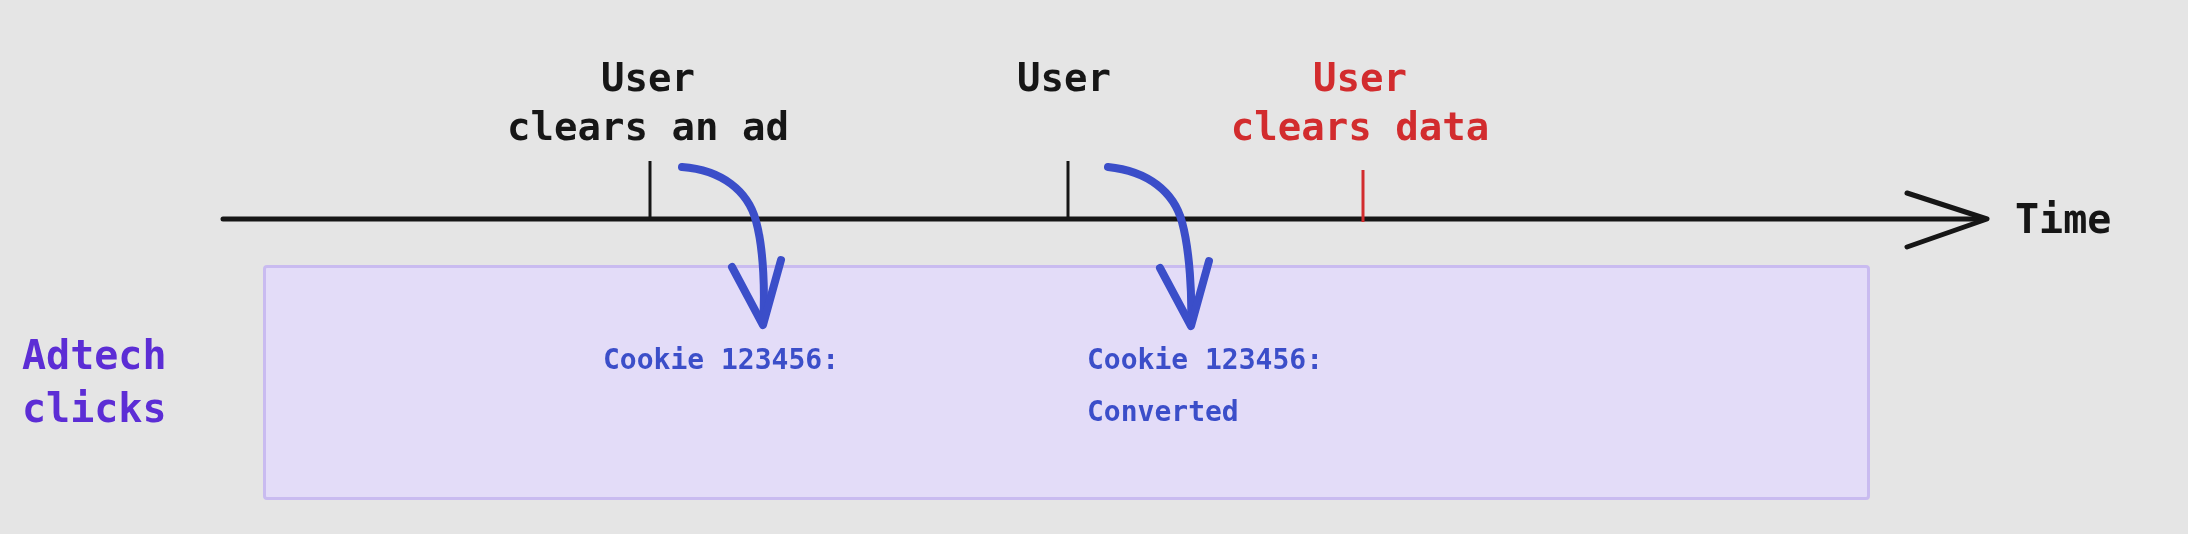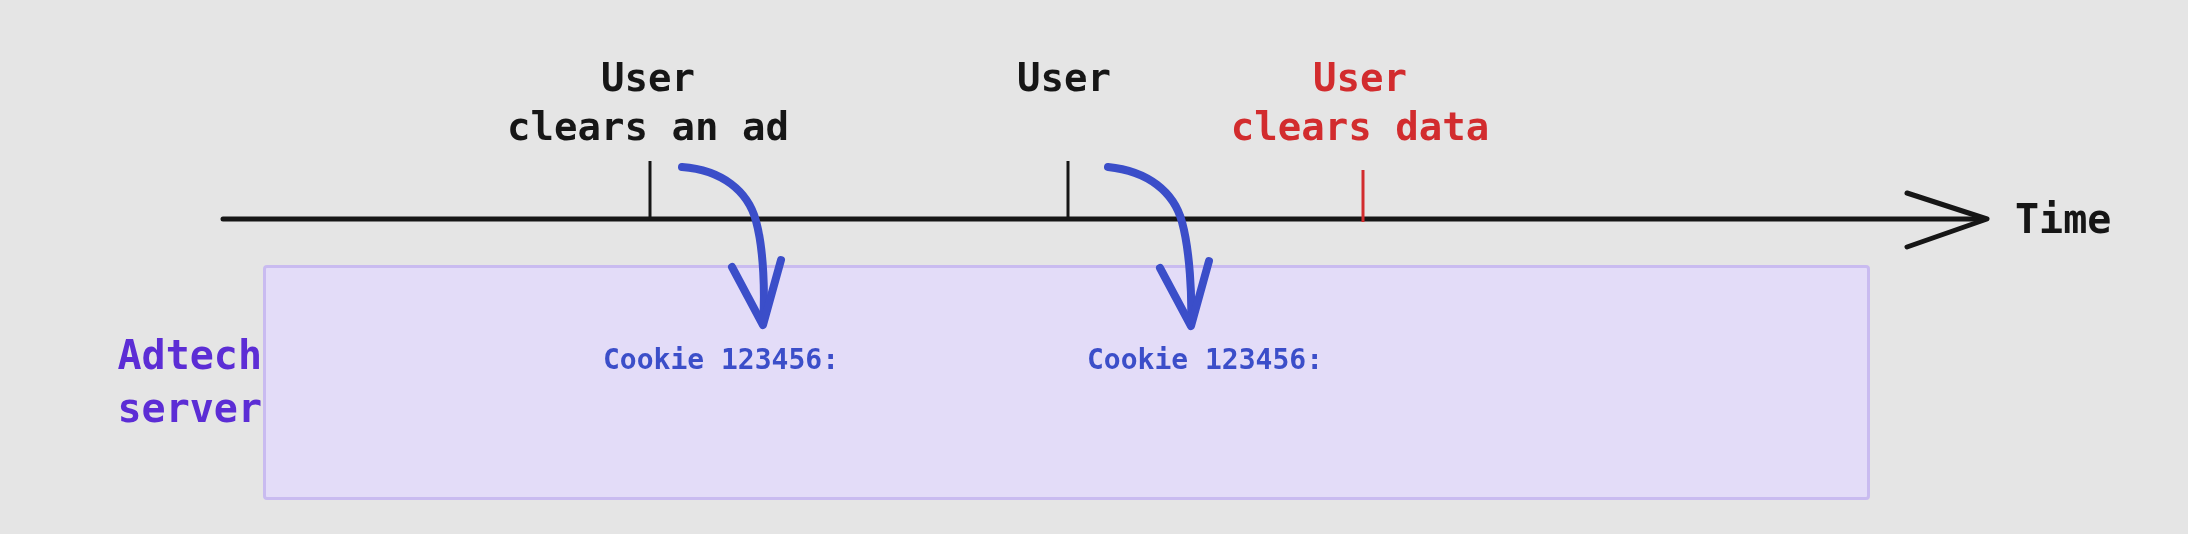--- a/index.html
+++ b/index.html
@@ -44,21 +44,21 @@
     left: 2015px; top: 194px;
     height: 50px; line-height: 50px;
     font-size: 40px;
     color: var(--text_black, #161616);
     white-space: nowrap;
   }
   .server-label {
     position: absolute;
     left: 22px; top: 329px;
     width: 240px;
-    text-align: right;
+    text-align: left;
     font-size: 40px;
     line-height: 53px;
     color: var(--server_purple, #5c2dd5);
     white-space: nowrap;
   }
   .record {
     position: absolute;
     top: 334px;
     font-size: 28px;
     line-height: 52px;
@@ -100,23 +100,24 @@
   </div>
   <div class="evt alert" style="left:1140px">
     <div>User</div>
     <div>clears data</div>
   </div>
 
   <div class="time-label">Time</div>
 
   <div class="server-label">
     <div>Adtech</div>
-    <div>server</div>
+    <div>clicks</div>
   </div>
 
   <div class="record first">
     <div>Cookie 123456:</div>
   </div>
   <div class="record second">
     <div>Cookie 123456:</div>
+    <div>Converted</div>
   </div>
 
 </div>
 
 </body></html>

